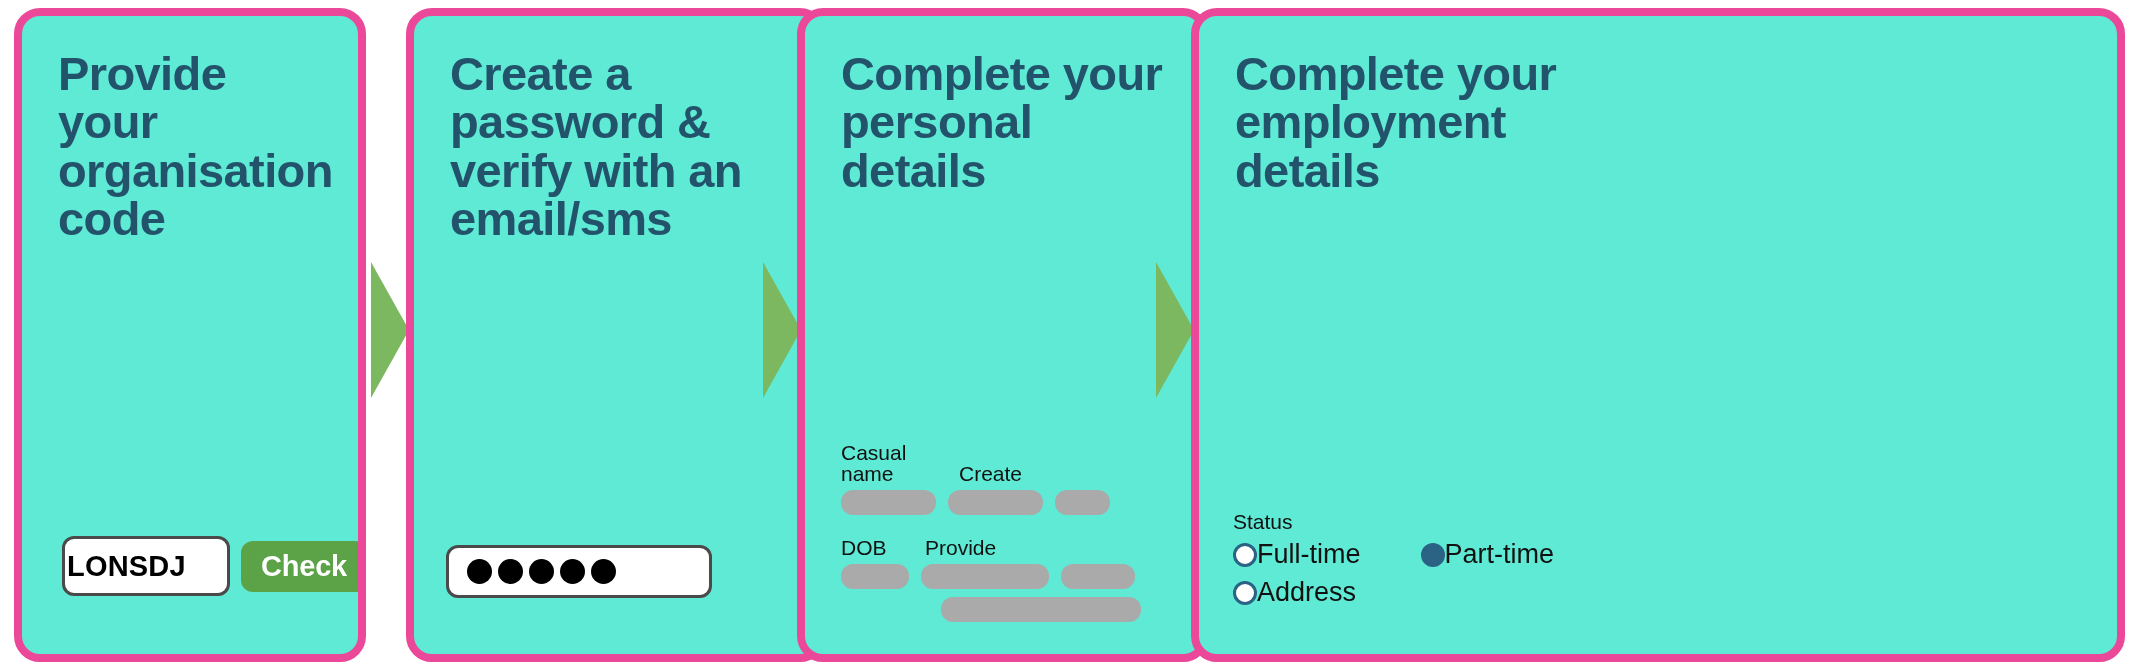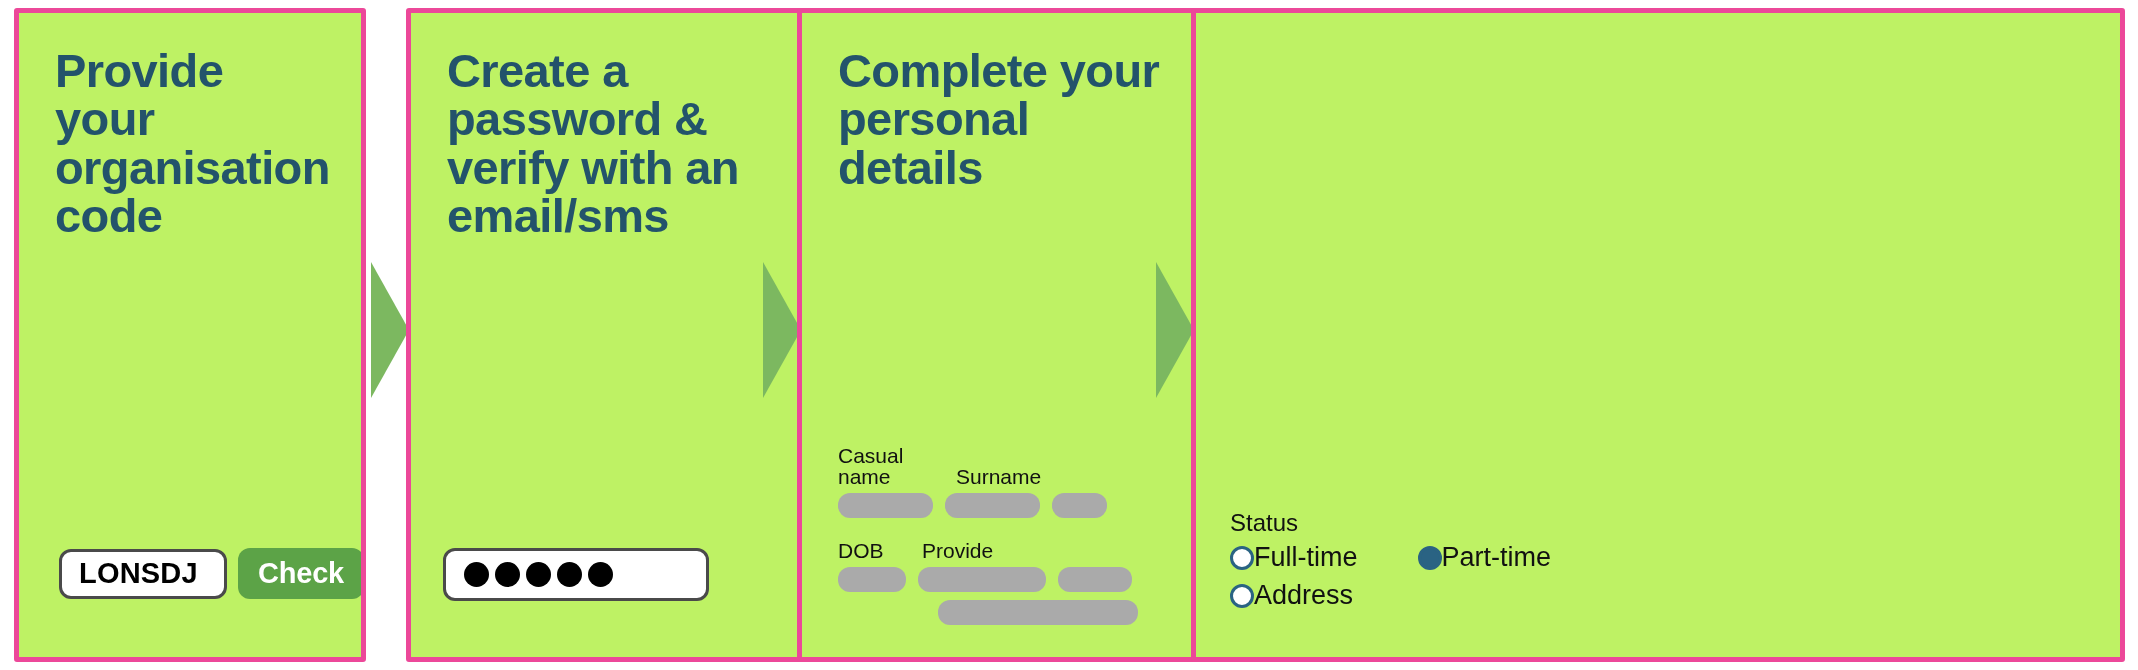--- a/index.html
+++ b/index.html
@@ -20,23 +20,23 @@
     height: 670px;
     box-sizing: border-box;
   }
 
   
   .card {
     position: absolute;
     top: 8px;
     height: 654px;
     box-sizing: border-box;
-    background: #bef264;
-    border: 5px solid #ec4899;
-    border-radius: 3px;
+    background: #5eead4;
+    border: 8px solid #ec4899;
+    border-radius: 26px;
     padding: 34px 36px 0 36px;
     overflow: hidden;
   }
   .card-1 { left: 14px;   width: 352px; }
   .card-2 { left: 406px;  width: 420px; }
   .card-3 { left: 797px;  width: 412px; }
   .card-4 { left: 1191px; width: 934px; }
 
   .card-title {
     color: #23536b;
@@ -64,28 +64,28 @@
   .code-row {
     position: absolute;
     left: 40px;
     bottom: 58px;
     display: flex;
     align-items: center;
     gap: 11px;
   }
   .code-input {
     width: 168px;
-    height: 50px;
+    height: 60px;
     box-sizing: border-box;
     border: 3px solid #4a4a4a;
     border-radius: 12px;
     background: #ffffff;
     display: flex;
     align-items: center;
-    padding: 0 17px;
+    padding: 0 2px;
     font-size: 29px;
     font-weight: 700;
     color: #000000;
     letter-spacing: 0.2px;
   }
   .check-btn {
     height: 51px;
     box-sizing: border-box;
     background: #5ca347;
     border: none;
@@ -159,21 +159,21 @@
     background: #aaaaaa;
   }
 
   
   .status-block {
     position: absolute;
     left: 34px;
     bottom: 48px;
   }
   .status-label {
-    font-size: 24px;
+    font-size: 21px;
     color: #111111;
     margin-bottom: 9px;
     line-height: 1;
   }
   .radio-line {
     display: flex;
     align-items: center;
     margin-bottom: 11px;
   }
   .radio-line:last-child { margin-bottom: 0; }
@@ -244,21 +244,21 @@
   </div>
 
   <div class="card card-3">
     <h2 class="card-title">Complete your personal details</h2>
 
     <div class="details">
 
       <div class="field-group">
         <div class="label-row">
           <span class="field-label" style="width:118px">Casual name</span>
-          <span class="field-label">Surname</span>
+          <span class="field-label">Create</span>
         </div>
         <div class="bar-row">
           <span class="bar" style="width:95px"></span>
           <span class="bar" style="width:95px"></span>
           <span class="bar" style="width:55px"></span>
         </div>
       </div>
 
       <div class="field-group">
         <div class="label-row">
@@ -278,20 +278,21 @@
     </div>
   </div>
 
   <div class="arrow arrow-3">
     <svg viewBox="0 0 38 136" preserveAspectRatio="none" aria-hidden="true">
       <polygon points="0,0 38,68 0,136" fill="#7cb860"></polygon>
     </svg>
   </div>
 
   <div class="card card-4">
+    <h2 class="card-title" style="max-width:360px">Complete your employment details</h2>
 
     <div class="status-block">
       <div class="status-label">Status</div>
 
       <div class="radio-line">
         <label class="radio-opt">
           <span class="radio-mark"></span>
           <span class="radio-text">Full-time</span>
         </label>
         <label class="radio-opt">

